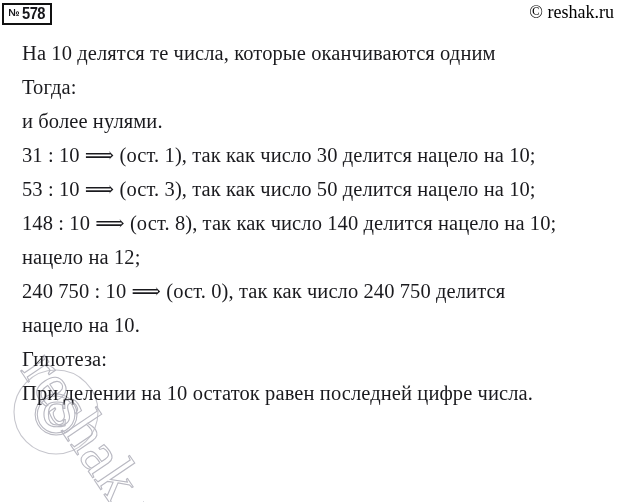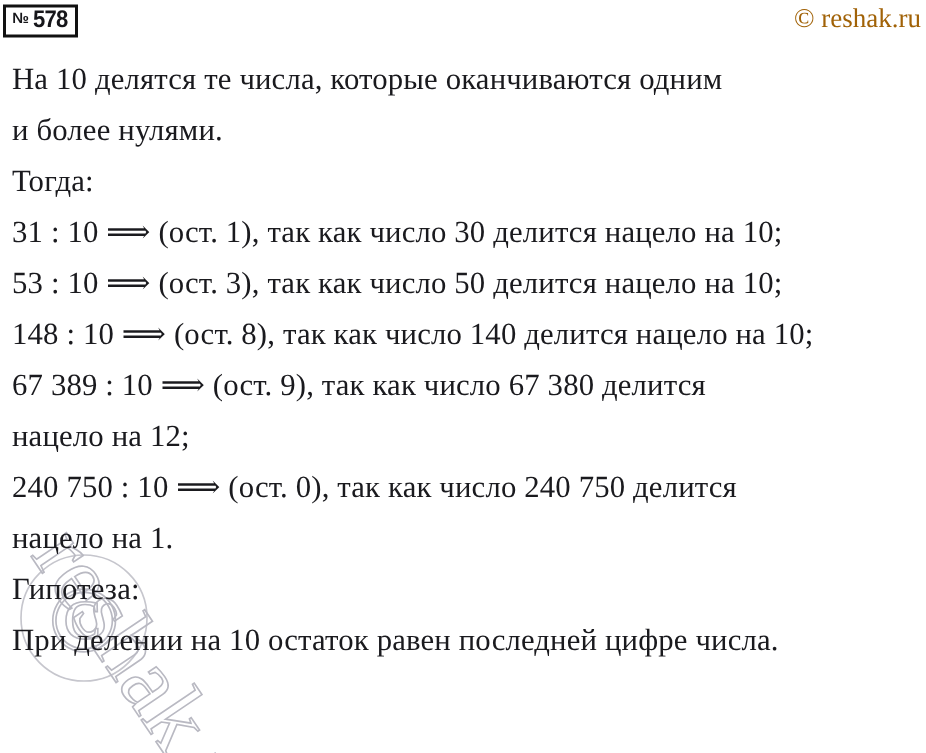--- a/index.html
+++ b/index.html
@@ -52,36 +52,36 @@
   }
 
   
   #site-watermark {
     position: absolute;
     right: 3px;
     top: 3px;
     font-family: "Liberation Serif", "DejaVu Serif", serif;
     font-size: 18px;
     line-height: 1;
-    color: #a16207;
+    color: #000000;
     white-space: nowrap;
   }
 
   
   #body-text {
     position: absolute;
     left: 0;
     top: 36px;
     width: 617px;
   }
   .text-line {
     position: relative;
     height: 34px;
     line-height: 34px;
-    padding-left: 8px;
+    padding-left: 22px;
     font-size: 20.5px;
     white-space: nowrap;
     letter-spacing: 0.1px;
     color: #1a1a1e;
   }
 
   
   #ghost-watermark {
     position: absolute;
     left: 10px;
@@ -122,26 +122,25 @@
   <div id="ghost-watermark">
     <svg width="210" height="160" viewBox="0 0 210 160" aria-hidden="true">
       <circle cx="46" cy="82" r="42"></circle>
       <text x="46" y="104" text-anchor="middle">©</text>
       <text x="10" y="40" transform="rotate(56 10 40)">reshak.ru</text>
     </svg>
   </div>
 
   <div id="body-text">
     <div class="text-line">На 10 делятся те числа, которые оканчиваются одним</div>
+    <div class="text-line">Тогда:</div>
     <div class="text-line">и более нулями.</div>
-    <div class="text-line">Тогда:</div>
     <div class="text-line">31 : 10 ⟹ (ост. 1), так как число 30 делится нацело на 10;</div>
     <div class="text-line">53 : 10 ⟹  (ост. 3), так как число 50 делится нацело на 10;</div>
     <div class="text-line">148 : 10 ⟹  (ост. 8), так как число 140 делится нацело на 10;</div>
-    <div class="text-line">67 389 : 10 ⟹  (ост. 9), так как число 67 380 делится</div>
     <div class="text-line">нацело на 12;</div>
     <div class="text-line">240 750 : 10 ⟹  (ост. 0), так как число 240 750 делится</div>
-    <div class="text-line">нацело на 1.</div>
+    <div class="text-line">нацело на 10.</div>
     <div class="text-line">Гипотеза:</div>
     <div class="text-line">При делении на 10 остаток равен последней цифре числа.</div>
   </div>
 
 </div>
 
 </body></html>

